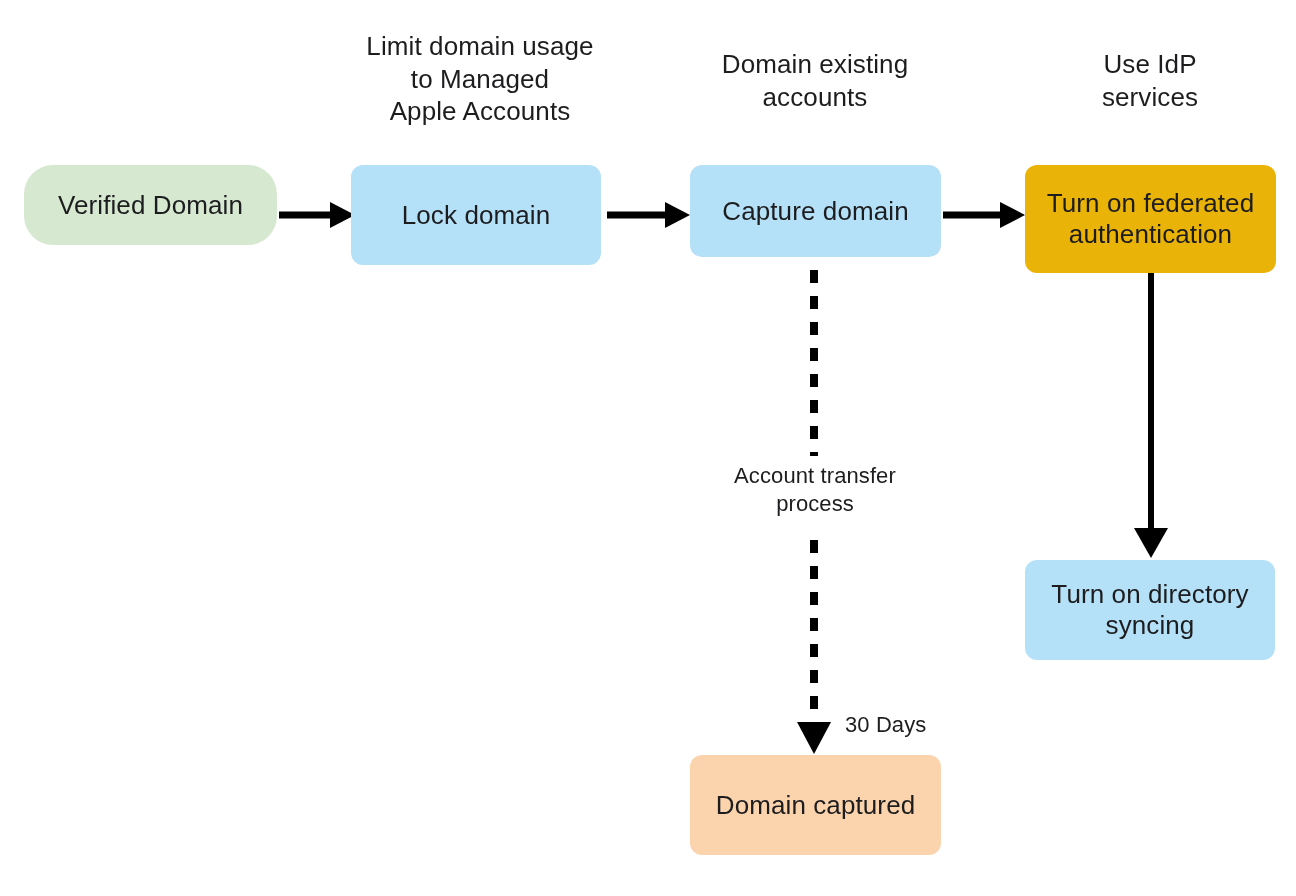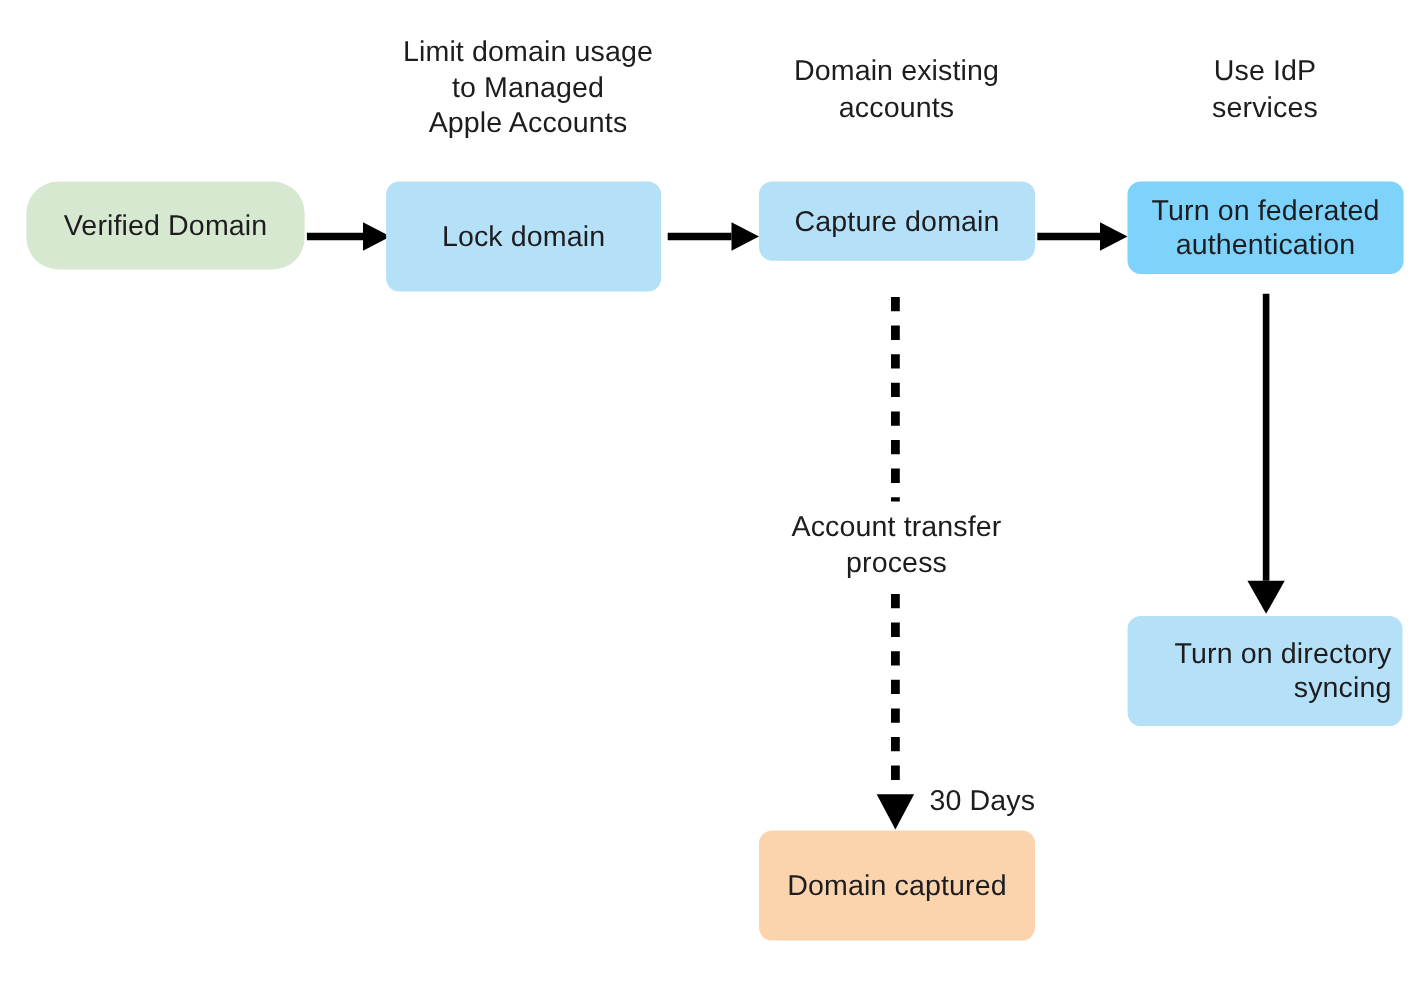--- a/index.html
+++ b/index.html
@@ -38,21 +38,21 @@
     text-align: center;
     color: #1d1d1f;
     font-size: 26px;
     line-height: 1.25;
     letter-spacing: 0.1px;
     white-space: pre-line;
   }
   .edge-label {
     position: absolute;
     color: #1d1d1f;
-    font-size: 26px;
+    font-size: 22px;
     line-height: 1.25;
     letter-spacing: 0.1px;
     text-align: center;
     white-space: pre-line;
   }
   svg.edges {
     position: absolute;
     left: 0;
     top: 0;
     width: 1296px;
@@ -109,21 +109,21 @@
 
   <div class="edge-label" style="left:690px; top:462px; width:250px;">Account transfer
 process</div>
 
   <div class="edge-label" style="left:845px; top:711px; width:150px; text-align:left;">30 Days</div>
 
   <div class="node" style="left:24px; top:165px; width:253px; height:80px; background:#d7e8d1;border-radius:29px;">Verified Domain</div>
 
   <div class="node" style="left:351px; top:165px; width:250px; height:100px; background:#b5e1f8;">Lock domain</div>
 
-  <div class="node" style="left:690px; top:165px; width:251px; height:72px; background:#b5e1f8;">Capture domain</div>
+  <div class="node" style="left:690px; top:165px; width:251px; height:92px; background:#b5e1f8;">Capture domain</div>
 
-  <div class="node" style="left:1025px; top:165px; width:251px; height:84px; background:#7dd3fc;">Turn on federated authentication</div>
+  <div class="node" style="left:1025px; top:165px; width:251px; height:108px; background:#eab308;">Turn on federated authentication</div>
 
-  <div class="node" style="left:1025px; top:560px; width:250px; height:100px; background:#b5e1f8;text-align:right;">Turn on directory syncing</div>
+  <div class="node" style="left:1025px; top:560px; width:250px; height:100px; background:#b5e1f8;">Turn on directory syncing</div>
 
   <div class="node" style="left:690px; top:755px; width:251px; height:100px; background:#fbd4ad;padding-left:10px;">Domain captured</div>
 
 </div>
 
 </body></html>

